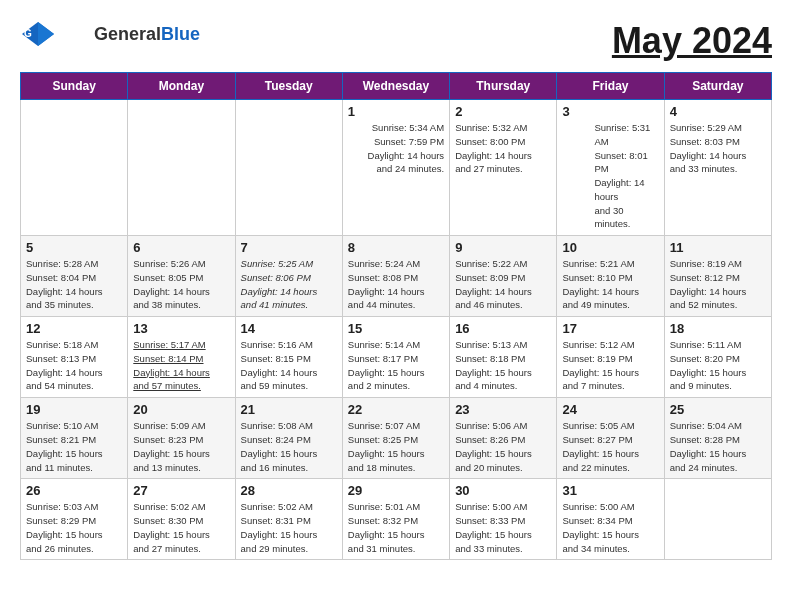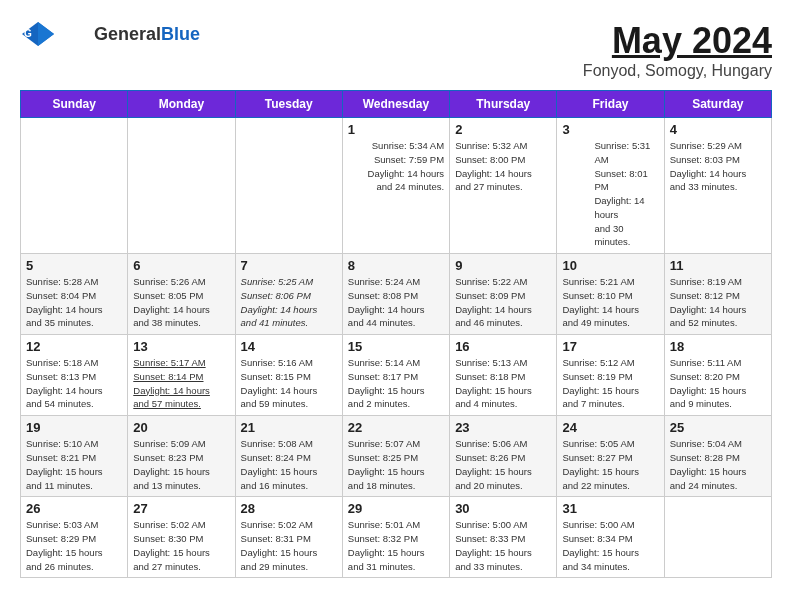--- a/index.html
+++ b/index.html
@@ -39,21 +39,21 @@
       font-size: 16px;
       font-weight: normal;
       color: #444;
     }
     table {
       width: 100%;
       border-collapse: collapse;
       table-layout: fixed;
     }
     thead tr th {
-      background-color: #6d28d9;
+      background-color: #701a75;
       color: #fff;
       font-size: 12px;
       font-weight: bold;
       padding: 6px 4px;
       text-align: center;
       border: 1px solid #1565c0;
     }
     tbody tr td {
       border: 1px solid #ccc;
       vertical-align: top;
@@ -94,21 +94,20 @@
       </svg>
       <div>
         <div style="font-size:18px;font-weight:bold;line-height:1;">
           <span style="color:#333;margin-left:36px;">General</span><span style="color:#1565c0;">Blue</span>
         </div>
       </div>
     </div>
   </div>
   <div class="title-block">
     <h1>May 2024</h1>
-    <h2>Fonyod, Somogy, Hungary</h2>
   </div>
 </div>
 
 <table>
   <thead>
     <tr>
     <th>Sunday</th>
         <th>Monday</th>
         <th>Tuesday</th>
         <th>Wednesday</th>

